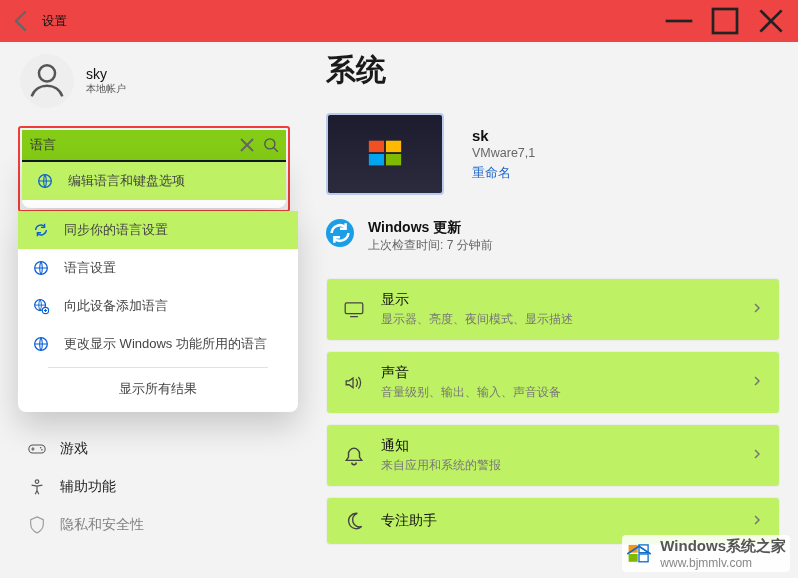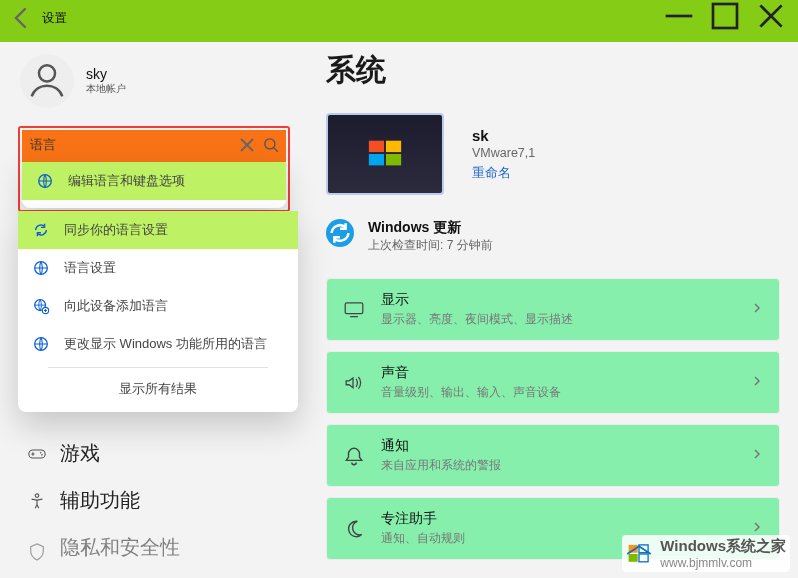--- a/index.html
+++ b/index.html
@@ -1,56 +1,56 @@
 <!DOCTYPE html>
 <html><head>
   <meta charset="utf-8">
   <style>
     * { box-sizing: border-box; margin: 0; padding: 0; }
     body { font-family: "Segoe UI", "Microsoft YaHei", sans-serif; font-size: 13px; background: #f3f3f3; width: 798px; height: 578px; overflow: hidden; position: relative; }
-    .titlebar { display: flex; align-items: flex-start; height: 42px; padding: 0 4px; background: #84cc16; }
+    .titlebar { display: flex; align-items: center; height: 42px; padding: 8px 4px; background: #ef4444; }
     .tb-left { display: flex; align-items: center; flex-grow: 1; }
     .back { width: 36px; height: 36px; display: flex; align-items: center; justify-content: center; color: #555; }
     .title { font-size: 12.5px; color: #111; margin-left: 2px; }
     .win-controls { display: flex; }
     .win-btn { width: 46px; height: 32px; display: flex; align-items: center; justify-content: center; color: #222; }
     .content { display: flex; padding: 0 18px; height: calc(100% - 42px); }
     .left { width: 280px; flex-shrink: 0; position: relative; }
     .profile { display: flex; align-items: center; padding: 12px 0 18px 2px; }
     .avatar { width: 54px; height: 54px; border-radius: 50%; background: #eee; display: flex; align-items: center; justify-content: center; color: #333; margin-right: 12px; }
     .avatar svg { width: 46px; height: 46px; }
     .profile .name { font-size: 14px; color: #111; }
     .profile .sub { font-size: 10px; color: #555; }
     .searchwrap { border: 2px solid #ef3e3a; padding: 2px; border-radius: 3px; margin-right: 8px; }
-    .searchbox { display: flex; align-items: center; height: 32px; border-bottom: 2px solid #f97316; padding: 0 6px 0 8px; background: #f97316; }
+    .searchbox { display: flex; align-items: center; height: 32px; border-bottom: 2px solid #0f172a; padding: 0 6px 0 8px; background: #84cc16; }
     .searchbox input { flex-grow: 1; border: none; outline: none; font-size: 13px; color: #333; background: transparent; }
     .ico { width: 18px; height: 18px; display: flex; align-items: center; justify-content: center; color: #555; }
     .searchbox .ico { margin-left: 6px; }
     .results { background: #fff; margin-top: 0; border-bottom-left-radius: 8px; border-bottom-right-radius: 8px; box-shadow: 0 10px 30px rgba(0,0,0,0.15); padding-bottom: 8px; }
     .result-item { display: flex; align-items: center; padding: 10px 14px; gap: 14px; }
     .result-item:first-child { background: #bef264; }
     .result-item .ico svg { color: #0b5ed7; }
     .result-item .rtext { font-size: 13px; color: #444; line-height: 1.3; }
     .reshr { height: 1px; background: #e2e2e2; margin: 4px 30px 2px; }
     .show-all { text-align: center; padding: 10px 0 6px; color: #444; font-size: 13px; }
     .nav-under { margin-top: 18px; }
-    .nav-item { display: flex; align-items: center; gap: 14px; padding: 10px 10px; font-size: 20px; color: #222; }
+    .nav-item { display: flex; align-items: center; gap: 14px; padding: 10px 10px; font-size: 14px; color: #222; }
     .right { flex-grow: 1; padding-left: 28px; }
     .page-title { font-size: 30px; font-weight: 600; color: #1a1a1a; margin-top: 8px; margin-bottom: 22px; }
     .pcblock { display: flex; gap: 28px; align-items: center; margin-bottom: 24px; }
     .pcimg { width: 118px; height: 82px; border: 2px solid #b9cbed; border-radius: 4px; background: linear-gradient(180deg,#1c1c2e,#2b2b3d); display:flex; align-items:center; justify-content:center; }
     .pcimg .winlogo { width: 38px; height: 38px; }
     .pcinfo .pcname { font-size: 15px; font-weight: 600; color: #111; }
     .pcinfo .pcmodel { font-size: 12.5px; color: #666; margin-top: 2px; }
     .pcinfo .rename { font-size: 13px; color: #1c63c9; margin-top: 4px; }
     .updateblock { display: flex; gap: 14px; align-items: flex-start; margin-bottom: 24px; }
     .upico { width: 28px; height: 28px; border-radius: 50%; background: #1c9ee7; display: flex; align-items:center; justify-content:center; color:#fff; }
     .updateblock .t1 { font-size: 14px; font-weight: 600; color: #111; }
     .updateblock .t2 { font-size: 12px; color: #666; }
-    .card { background: #86efac; border: 1px solid #ececec; border-radius: 4px; display: flex; align-items: center; padding: 12px 16px; margin-bottom: 10px; gap: 16px; }
+    .card { background: #bef264; border: 1px solid #ececec; border-radius: 4px; display: flex; align-items: center; padding: 12px 16px; margin-bottom: 10px; gap: 16px; }
     .card .cico { width: 22px; display:flex; align-items:center; justify-content:center; color:#444; }
     .card .ctxt { flex-grow: 1; }
     .card .ct1 { font-size: 14px; color: #111; }
     .card .ct2 { font-size: 12px; color: #777; margin-top: 2px; }
     .card .chev { color: #777; }
     .watermark { position: absolute; bottom: 6px; right: 8px; display: flex; align-items: center; gap: 8px; color: #666; font-size: 14px; background: rgba(255,255,255,0.85); padding: 2px 4px; border-radius: 4px; }
     .watermark .wmlogo { width: 26px; height: 26px; }
     .watermark .wmhead { font-size: 15px; color: #555; font-weight: 600; }
     .watermark .wmurl { font-size: 12px; color: #888; }
     svg { width: 100%; height: 100%; }
@@ -285,21 +285,20 @@
     </div>
 
     <div class="card">
       <div class="cico">
           <svg viewBox="0 0 20 20" width="18" height="18">
             <path d="M13 3a7 7 0 1 0 4 12 6 6 0 0 1-4-12z" stroke="#444" stroke-width="1.3" fill="none"></path>
           </svg>
         </div>
       <div class="ctxt">
           <div class="ct1">专注助手</div>
-          <div class="ct2">通知、自动规则</div>
         </div>
       <div class="chev"><svg viewBox="0 0 12 12" width="12" height="12">
             <path d="M4 2l4 4-4 4" stroke="#777" stroke-width="1.5" fill="none"></path>
           </svg></div>
     </div>
   </div>
 </div>
 
 <div class="watermark">
   <svg class="wmlogo" viewBox="0 0 40 40">

